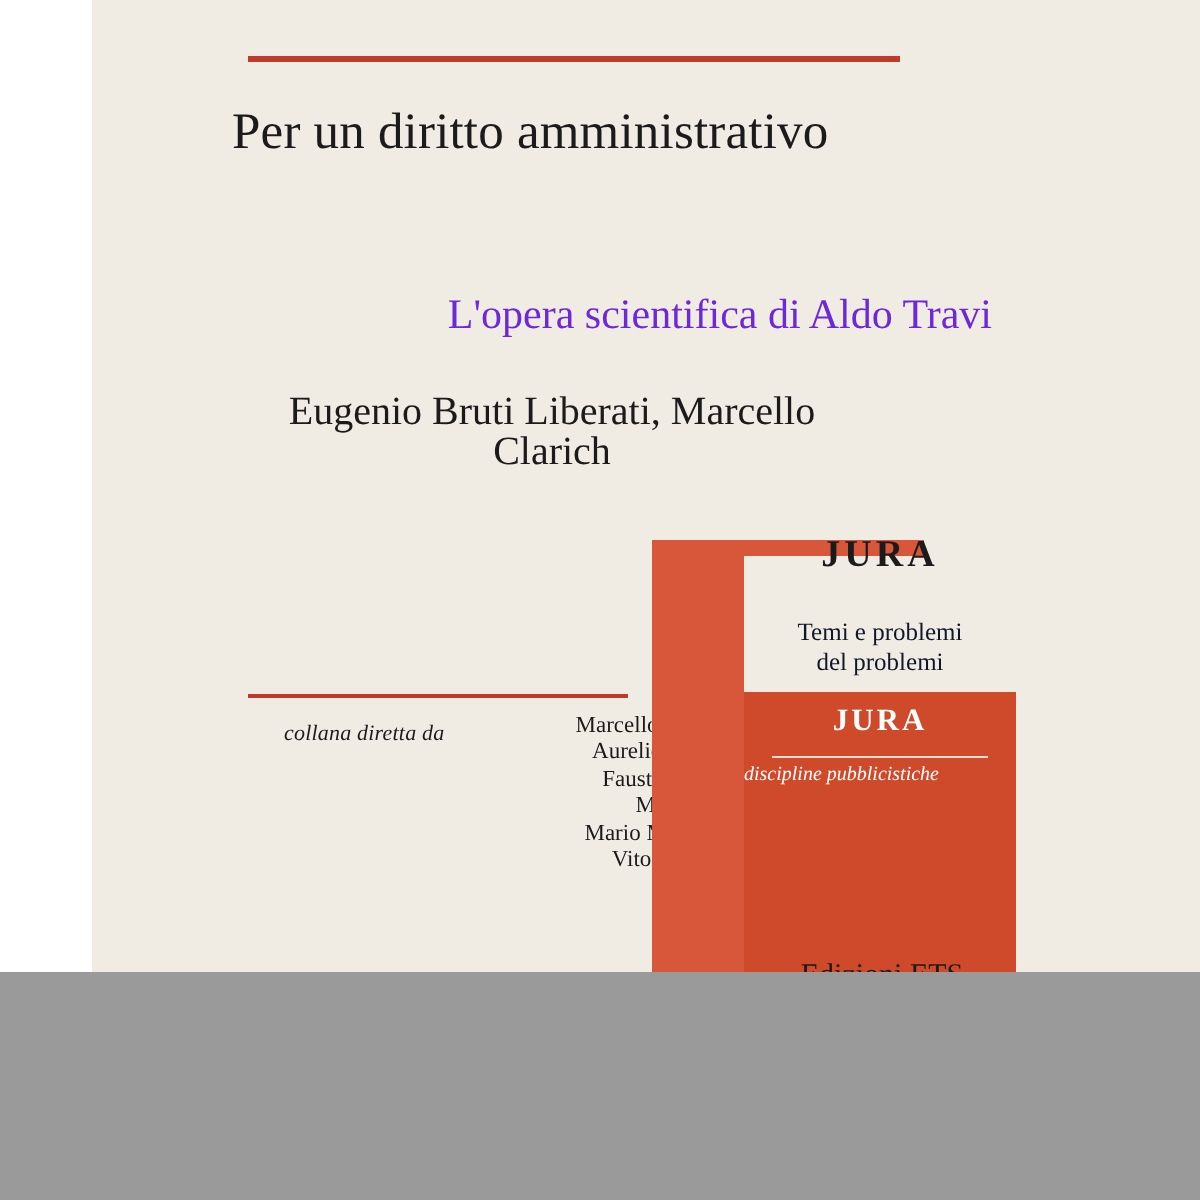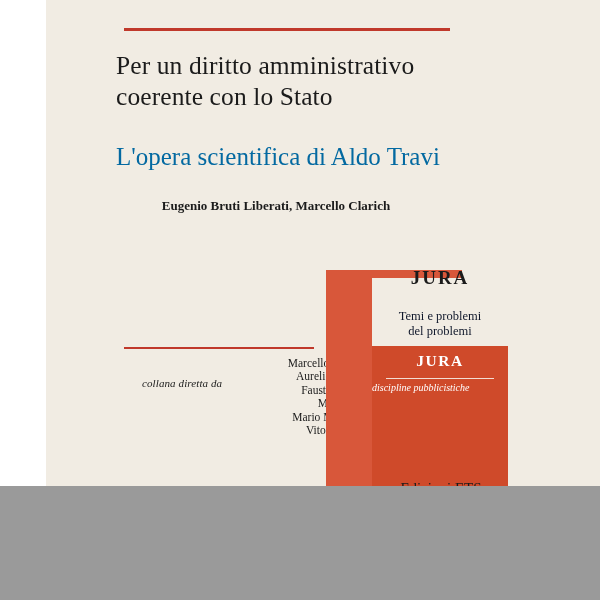--- a/index.html
+++ b/index.html
@@ -76,56 +76,55 @@
     line-height: 31px;
     color: #1b1b1b;
     letter-spacing: 0.1px;
     white-space: nowrap;
   }
   .subtitle {
     position: absolute;
     left: 70px;
     top: 144px;
     width: 380px;
-    font-size: 25px;
+    font-size: 21px;
     line-height: 26px;
-    color: #0369a1;
+    color: #6d28d9;
     white-space: nowrap;
+    text-align: right;
   }
 
   .editors {
     position: absolute;
     left: 70px;
     top: 196px;
     width: 320px;
     text-align: center;
   }
   .editors .acura {
     font-style: italic;
     font-size: 13.5px;
     color: #1b1b1b;
     line-height: 19px;
   }
   .editors .names {
-    font-size: 13px;
+    font-size: 20px;
     color: #1b1b1b;
     line-height: 20px;
-    font-weight: bold;
   }
 
   
   .collana-label {
     position: absolute;
     left: 96px;
     top: 361px;
     font-style: italic;
     font-size: 11px;
     color: #1b1b1b;
     letter-spacing: 0.1px;
-    margin-top: 16px;
   }
   .collana-names {
     position: absolute;
     left: 192px;
     top: 357px;
     width: 128px;
     text-align: right;
     font-size: 11.5px;
     line-height: 13.4px;
     color: #1b1b1b;
@@ -241,21 +240,20 @@
   <div class="page-left-margin"></div>
   <div class="page-right-margin"></div>
 
   <div class="cover">
     <div class="cover-inner">
 
       <div class="rule-top"></div>
 
       <div class="title-block">
         <div class="title-line">Per un diritto amministrativo</div>
-        <div class="title-line">coerente con lo Stato</div>
       </div>
 
       <div class="subtitle">L'opera scientifica di Aldo Travi</div>
 
       <div class="editors">
         <div class="names">Eugenio Bruti Liberati, Marcello Clarich</div>
       </div>
 
       <div class="rule-mid"></div>
 

